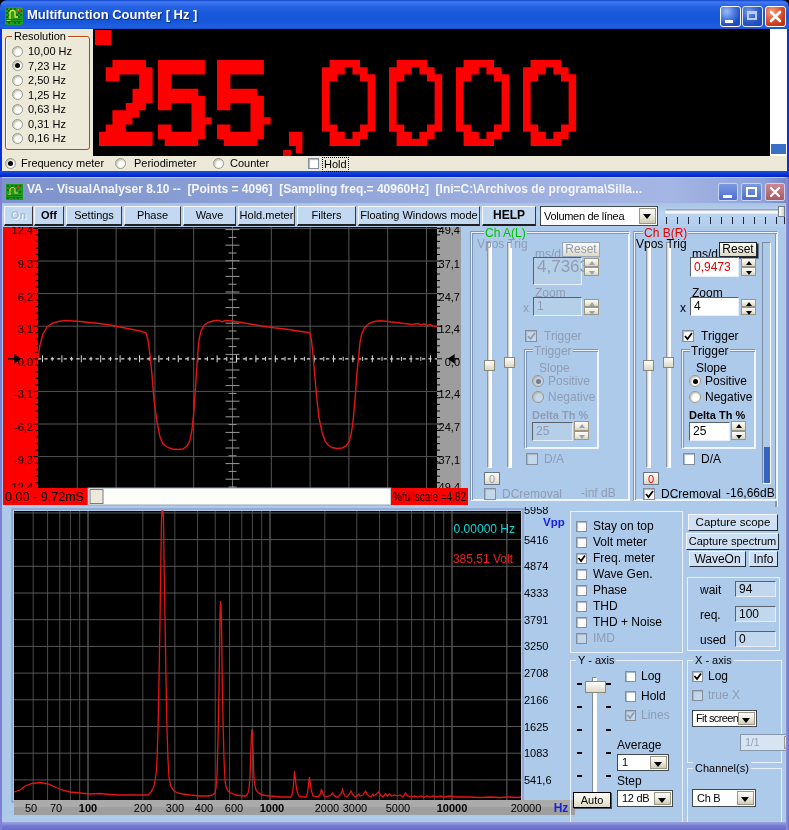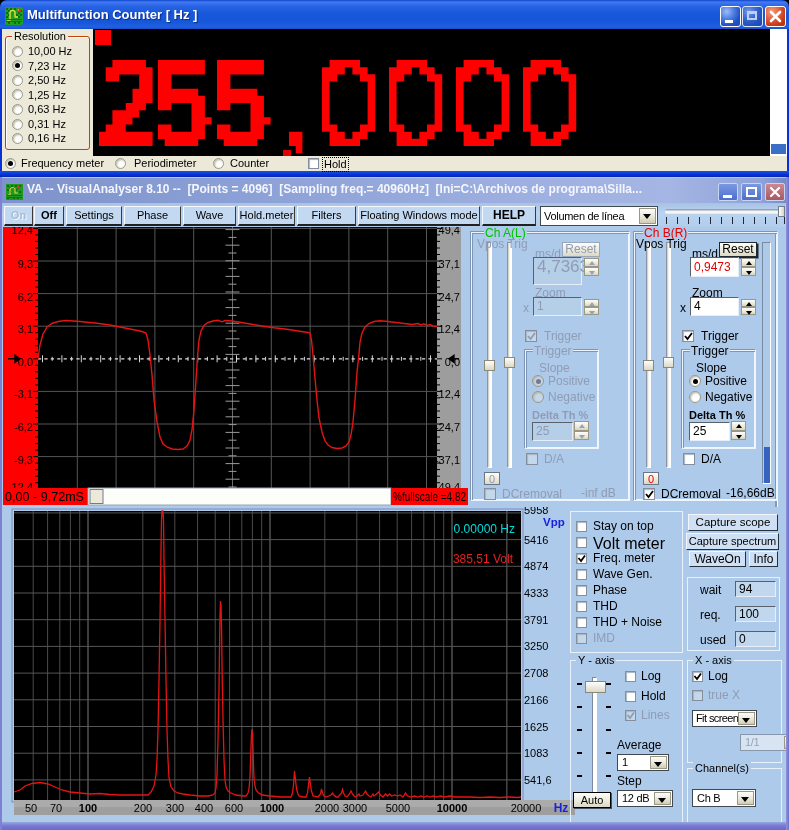--- a/index.html
+++ b/index.html
@@ -404,21 +404,21 @@
       <text x="526" y="304.5" font-size="11" fill="#000" text-anchor="middle">20000</text>
       <text x="561" y="304.5" font-size="12" font-weight="bold" fill="#1821e0" text-anchor="middle">Hz</text>
     </svg>
   </div>
 
 <div id="botctl">
     <div class="abs pgb2" style="left:570px;top:511px;width:111px;height:140px;"></div>
     <div class="abs cb" style="left:576px;top:520.5px;background:#fff;"></div>
     <div class="abs" style="left:593px;top:518.5px;font-size:12px;color:#000;white-space:nowrap;">Stay on top</div>
     <div class="abs cb" style="left:576px;top:536.5px;background:#fff;"></div>
-    <div class="abs" style="left:593px;top:534.5px;font-size:16px;color:#000;white-space:nowrap;">Volt meter</div>
+    <div class="abs" style="left:593px;top:534.5px;font-size:12px;color:#000;white-space:nowrap;">Volt meter</div>
     <div class="abs cb" style="left:576px;top:552.5px;background:#fff;">
       <svg width="9" height="9" style="position:absolute;left:0px;top:0px">
         <path d="M1.5 4l2.5 3L8 1.5" stroke="#000" stroke-width="1.8" fill="none"></path>
       </svg>
     </div>
     <div class="abs" style="left:593px;top:550.5px;font-size:12px;color:#000;white-space:nowrap;">Freq. meter</div>
     <div class="abs cb" style="left:576px;top:568.5px;background:#fff;"></div>
     <div class="abs" style="left:593px;top:566.5px;font-size:12px;color:#000;white-space:nowrap;">Wave Gen.</div>
     <div class="abs cb" style="left:576px;top:585px;background:#fff;"></div>
     <div class="abs" style="left:593px;top:583px;font-size:12px;color:#000;white-space:nowrap;">Phase</div>

